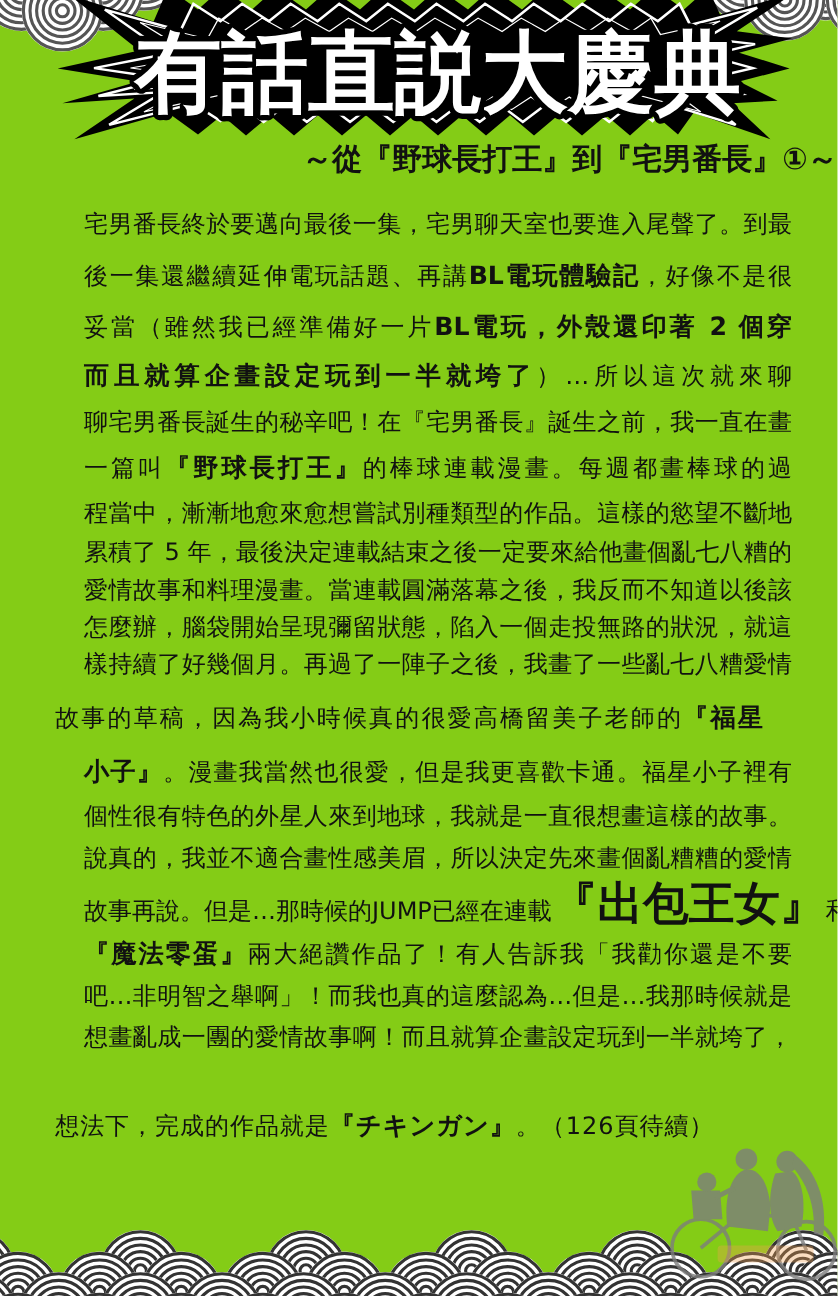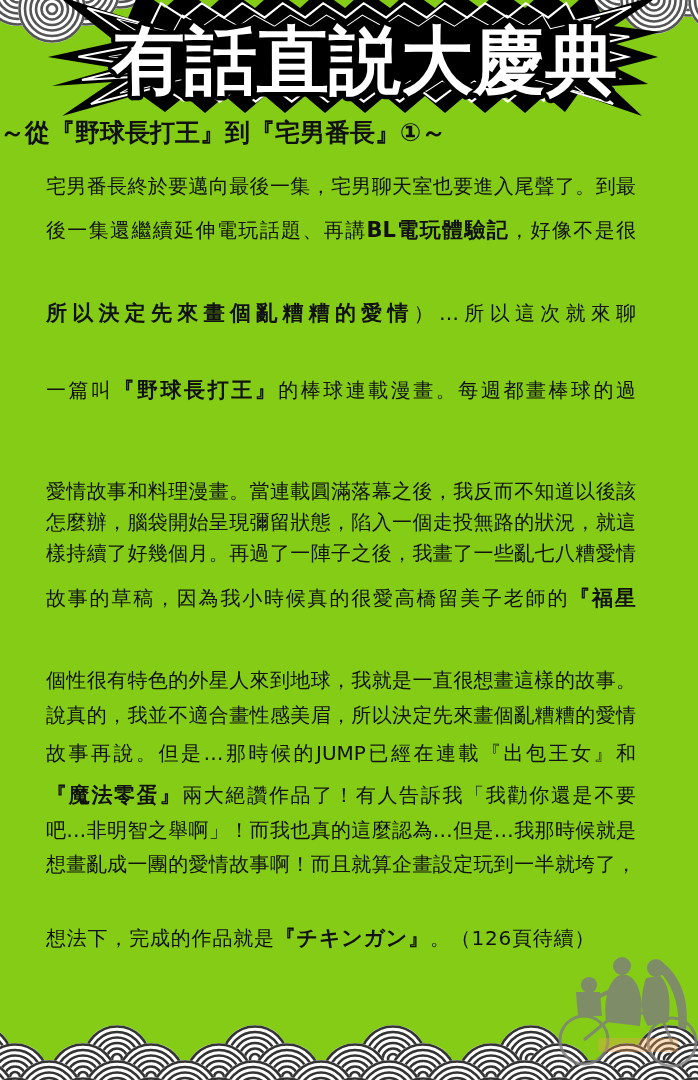--- a/index.html
+++ b/index.html
@@ -3,34 +3,34 @@
 <meta charset="utf-8">
 <style>
   html, body { margin: 0; padding: 0; background: #ffffff; }
   body {
     width: 698px; height: 1080px; position: relative; overflow: hidden;
     font-family: "DejaVu Sans", "Liberation Sans", sans-serif; color: #111111;
   }
   .page { position: absolute; left: 0; top: 0; width: 698px; height: 1080px; background: #84cc16; }
   .header-art { position: absolute; left: 0; top: 0; width: 698px; height: 160px; }
   .subtitle {
-    position: absolute; left: 0; top: 119px; width: 698px; text-align: left;
+    position: absolute; left: 0; top: 119px; width: 698px; text-align: right;
     font-size: 25px; line-height: 28px; font-weight: bold; color: #111111; white-space: nowrap;
   }
   .article { position: absolute; left: 46px; top: 0; width: 590px; height: 1000px; }
   .line {
     position: absolute; left: 0; width: 590px; white-space: nowrap;
     font-size: 20px; line-height: 28px; color: #111111;
   }
-  .line.j { text-align: justify; text-align-last: justify; }
+  .line.j { text-align: justify; text-align-last: justify; margin-left: 24px; }
   .line.ls2 { letter-spacing: 1.8px; }
   .line.ls1 { letter-spacing: 0.8px; }
   .n { font-weight: normal; }
   .b { font-size: 21px; font-weight: bold; }
-  .xb { font-size: 20px; font-weight: normal; }
+  .xb { font-size: 38px; font-weight: bold; }
   .footer-art { position: absolute; left: 0; top: 940px; width: 698px; height: 140px; }
 </style>
 </head>
 <body>
 
 <div class="page">
 
   <svg class="header-art" viewBox="0 0 698 160" xmlns="http://www.w3.org/2000/svg">
     <defs>
       <g id="scale-h" stroke="#555555" fill="none">
@@ -72,37 +72,52 @@
 
   <div class="subtitle">～從『野球長打王』到『宅男番長』①～</div>
 
   <div class="article">
     <div class="line j" style="top:172px">
       <span class="n">宅男番長終於要邁向最後一集，宅男聊天室也要進入尾聲了。到最</span>
     </div>
     <div class="line j" style="top:216px">
       <span class="n">後一集還繼續延伸電玩話題、再講</span><span class="b">BL電玩體驗記</span><span class="n">，好像不是很</span>
     </div>
+    <div class="line j" style="top:258px">
+      <span class="n">妥當（雖然我已經準備好一片</span><span class="b">BL電玩，外殼還印著 2 個穿</span>
+    </div>
     <div class="line j" style="top:299px">
-      <span class="b">所以決定先來畫個亂糟糟的愛情</span><span class="n">）…所以這次就來聊</span>
+      <span class="b">而且就算企畫設定玩到一半就垮了</span><span class="n">）…所以這次就來聊</span>
+    </div>
+    <div class="line j" style="top:337px">
+      <span class="n">聊宅男番長誕生的秘辛吧！在『宅男番長』誕生之前，我一直在畫</span>
     </div>
     <div class="line j" style="top:376px">
       <span class="n">一篇叫</span><span class="b">『野球長打王』</span><span class="n">的棒球連載漫畫。每週都畫棒球的過</span>
     </div>
+    <div class="line j" style="top:413px">
+      <span class="n">程當中，漸漸地愈來愈想嘗試別種類型的作品。這樣的慾望不斷地</span>
+    </div>
+    <div class="line j" style="top:446px">
+      <span class="n">累積了 5 年，最後決定連載結束之後一定要來給他畫個亂七八糟的</span>
+    </div>
     <div class="line j" style="top:477px">
       <span class="n">愛情故事和料理漫畫。當連載圓滿落幕之後，我反而不知道以後該</span>
     </div>
     <div class="line j" style="top:508px">
       <span class="n">怎麼辦，腦袋開始呈現彌留狀態，陷入一個走投無路的狀況，就這</span>
     </div>
     <div class="line j" style="top:539px">
       <span class="n">樣持續了好幾個月。再過了一陣子之後，我畫了一些亂七八糟愛情</span>
     </div>
     <div class="line ls2" style="top:584px">
       <span class="n">故事的草稿，因為我小時候真的很愛高橋留美子老師的</span><span class="b">『福星</span>
+    </div>
+    <div class="line j" style="top:629px">
+      <span class="b">小子』</span><span class="n">。漫畫我當然也很愛，但是我更喜歡卡通。福星小子裡有</span>
     </div>
     <div class="line j" style="top:666px">
       <span class="n">個性很有特色的外星人來到地球，我就是一直很想畫這樣的故事。</span>
     </div>
     <div class="line j" style="top:701px">
       <span class="n">說真的，我並不適合畫性感美眉，所以決定先來畫個亂糟糟的愛情</span>
     </div>
     <div class="line j" style="top:739px">
       <span class="n">故事再說。但是…那時候的JUMP已經在連載</span><span class="xb">『出包王女』</span><span class="n">和</span>
     </div>

